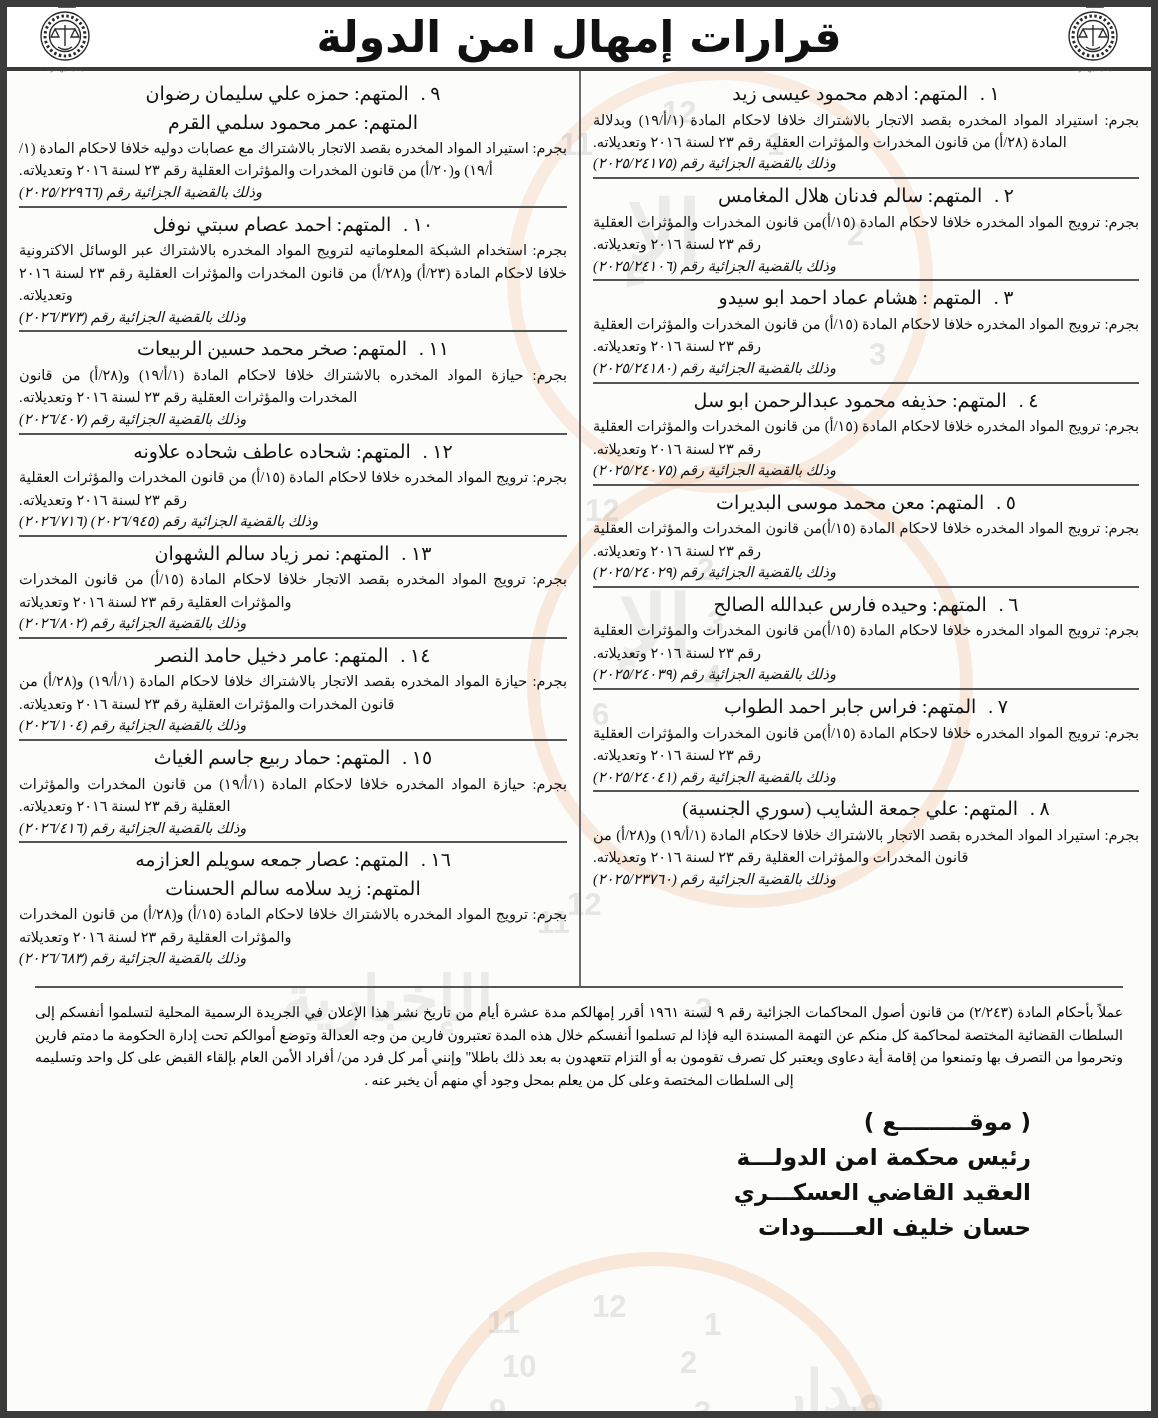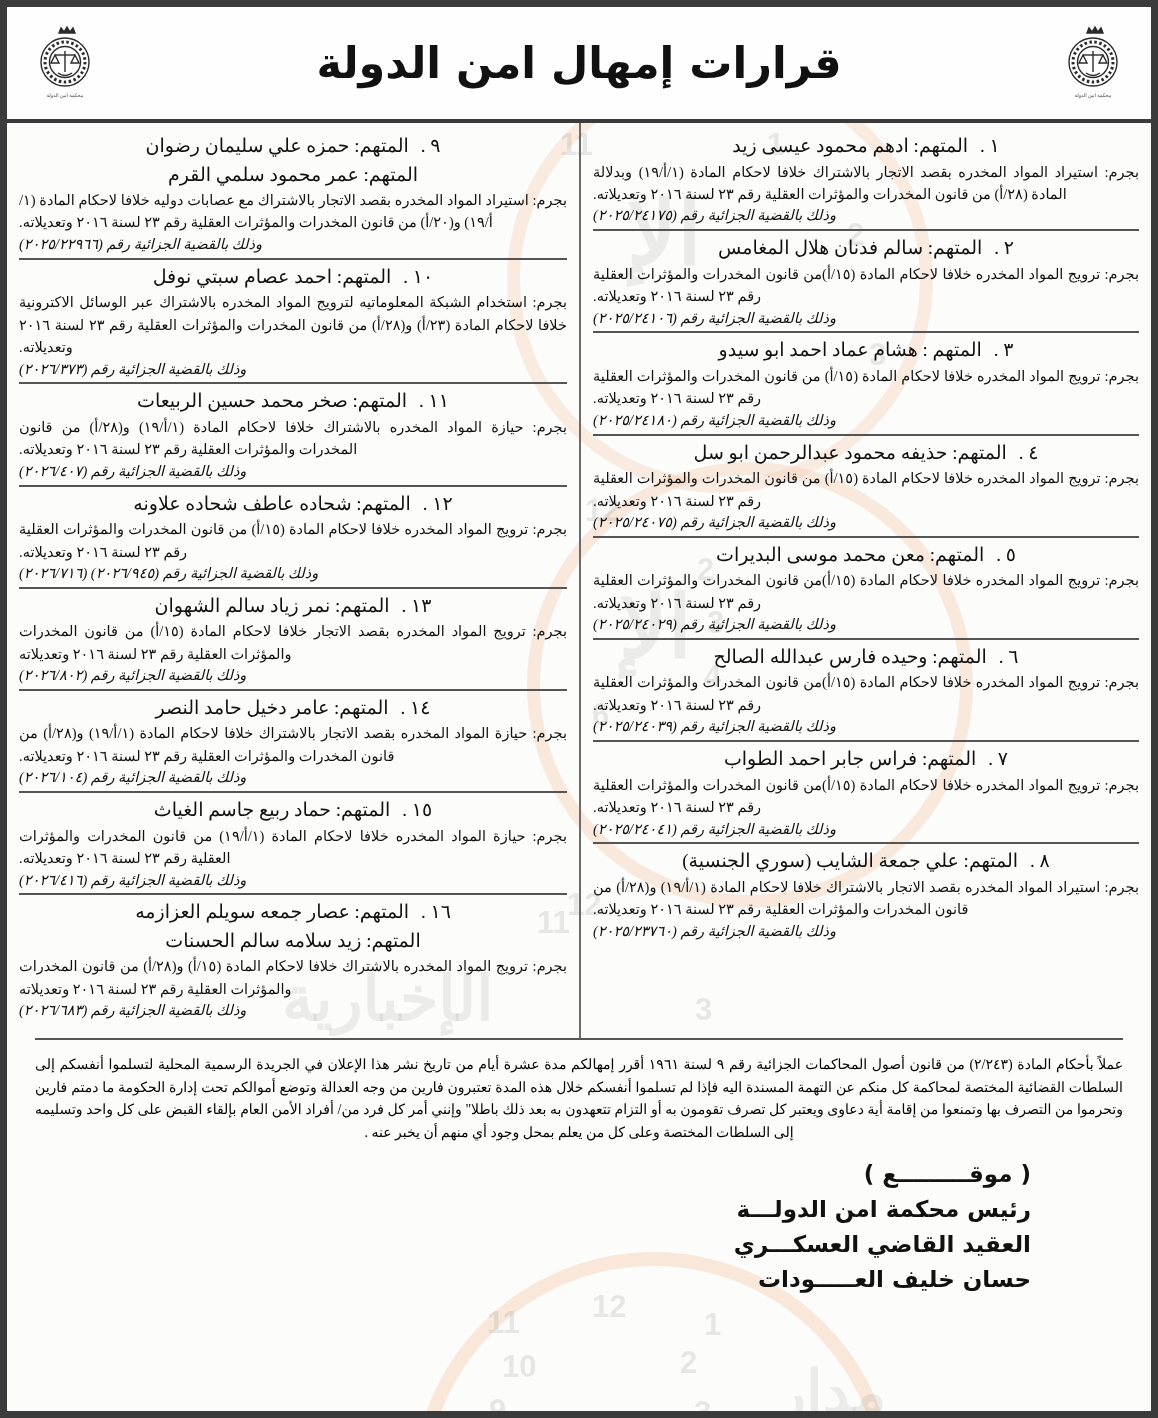--- a/index.html
+++ b/index.html
@@ -41,21 +41,21 @@
   }
   .wm-word{
     position:absolute;
     font-family:"Liberation Sans",sans-serif;font-weight:bold;
     color:rgba(120,120,120,.13);
     white-space:nowrap;letter-spacing:1px;
   }
   
   .masthead{
     position:relative;z-index:2;
-    height:116px;
+    height:64px;
     background:#fefefe;
     display:flex;align-items:center;justify-content:space-between;
     padding:0 26px;
     box-sizing:border-box;
     border-bottom:4px solid #3b3b3b;
   }
   .doc-title{
     font-family:"DejaVu Sans","Liberation Sans",sans-serif;
     font-weight:bold;font-size:43px;color:#111;
     letter-spacing:0px;

